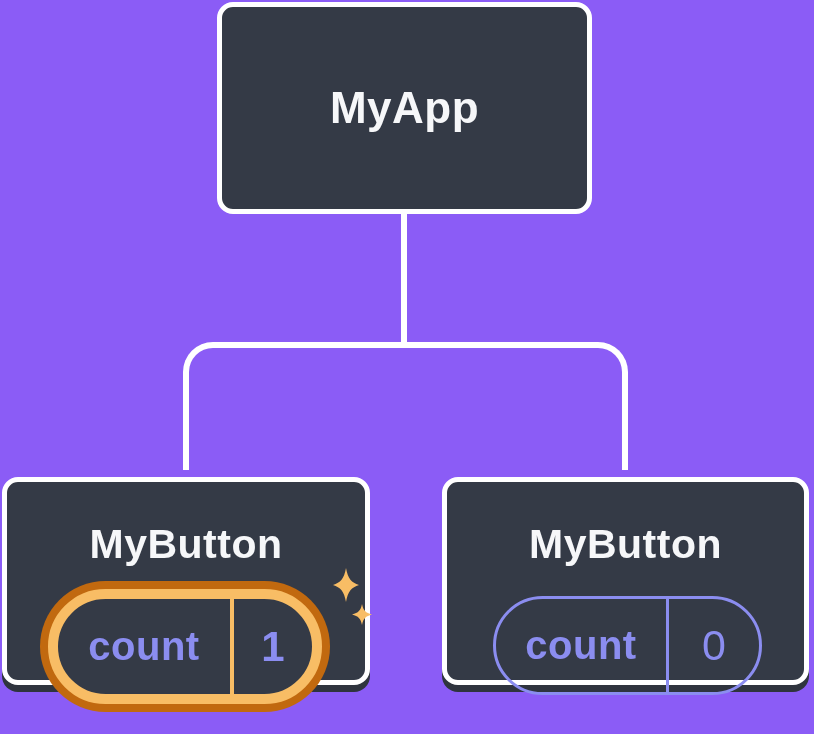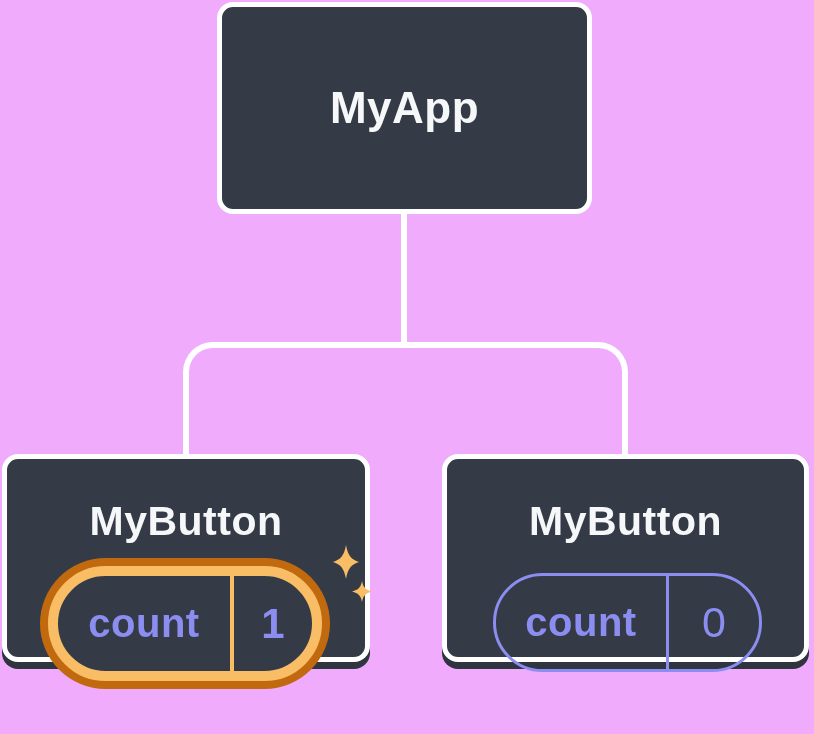--- a/index.html
+++ b/index.html
@@ -5,21 +5,21 @@
   html, body {
     margin: 0;
     padding: 0;
     background: #4C6A72;
     font-family: "Liberation Sans", sans-serif;
   }
   .stage {
     position: relative;
     width: 814px;
     height: 734px;
-    background: #f0abfc;
+    background: #8b5cf6;
     overflow: hidden;
   }
   .card {
     position: absolute;
     background: #343A46;
     border: 5px solid #FFFFFF;
     border-radius: 16px;
     box-sizing: border-box;
   }
   .root-card {
@@ -50,21 +50,21 @@
     left: 183px;
     top: 342px;
     width: 445px;
     height: 128px;
     border: 6px solid #FFFFFF;
     border-bottom: none;
     border-radius: 30px 30px 0 0;
     box-sizing: border-box;
   }
   .child-card {
-    top: 454px;
+    top: 477px;
     height: 208px;
     box-shadow: 0 7px 0 0 #2F343E;
   }
   .child-left  { left: 2px;   width: 368px; }
   .child-right { left: 442px; width: 367px; }
   .card-title {
     position: absolute;
     left: 0;
     right: 0;
     top: 38px;

